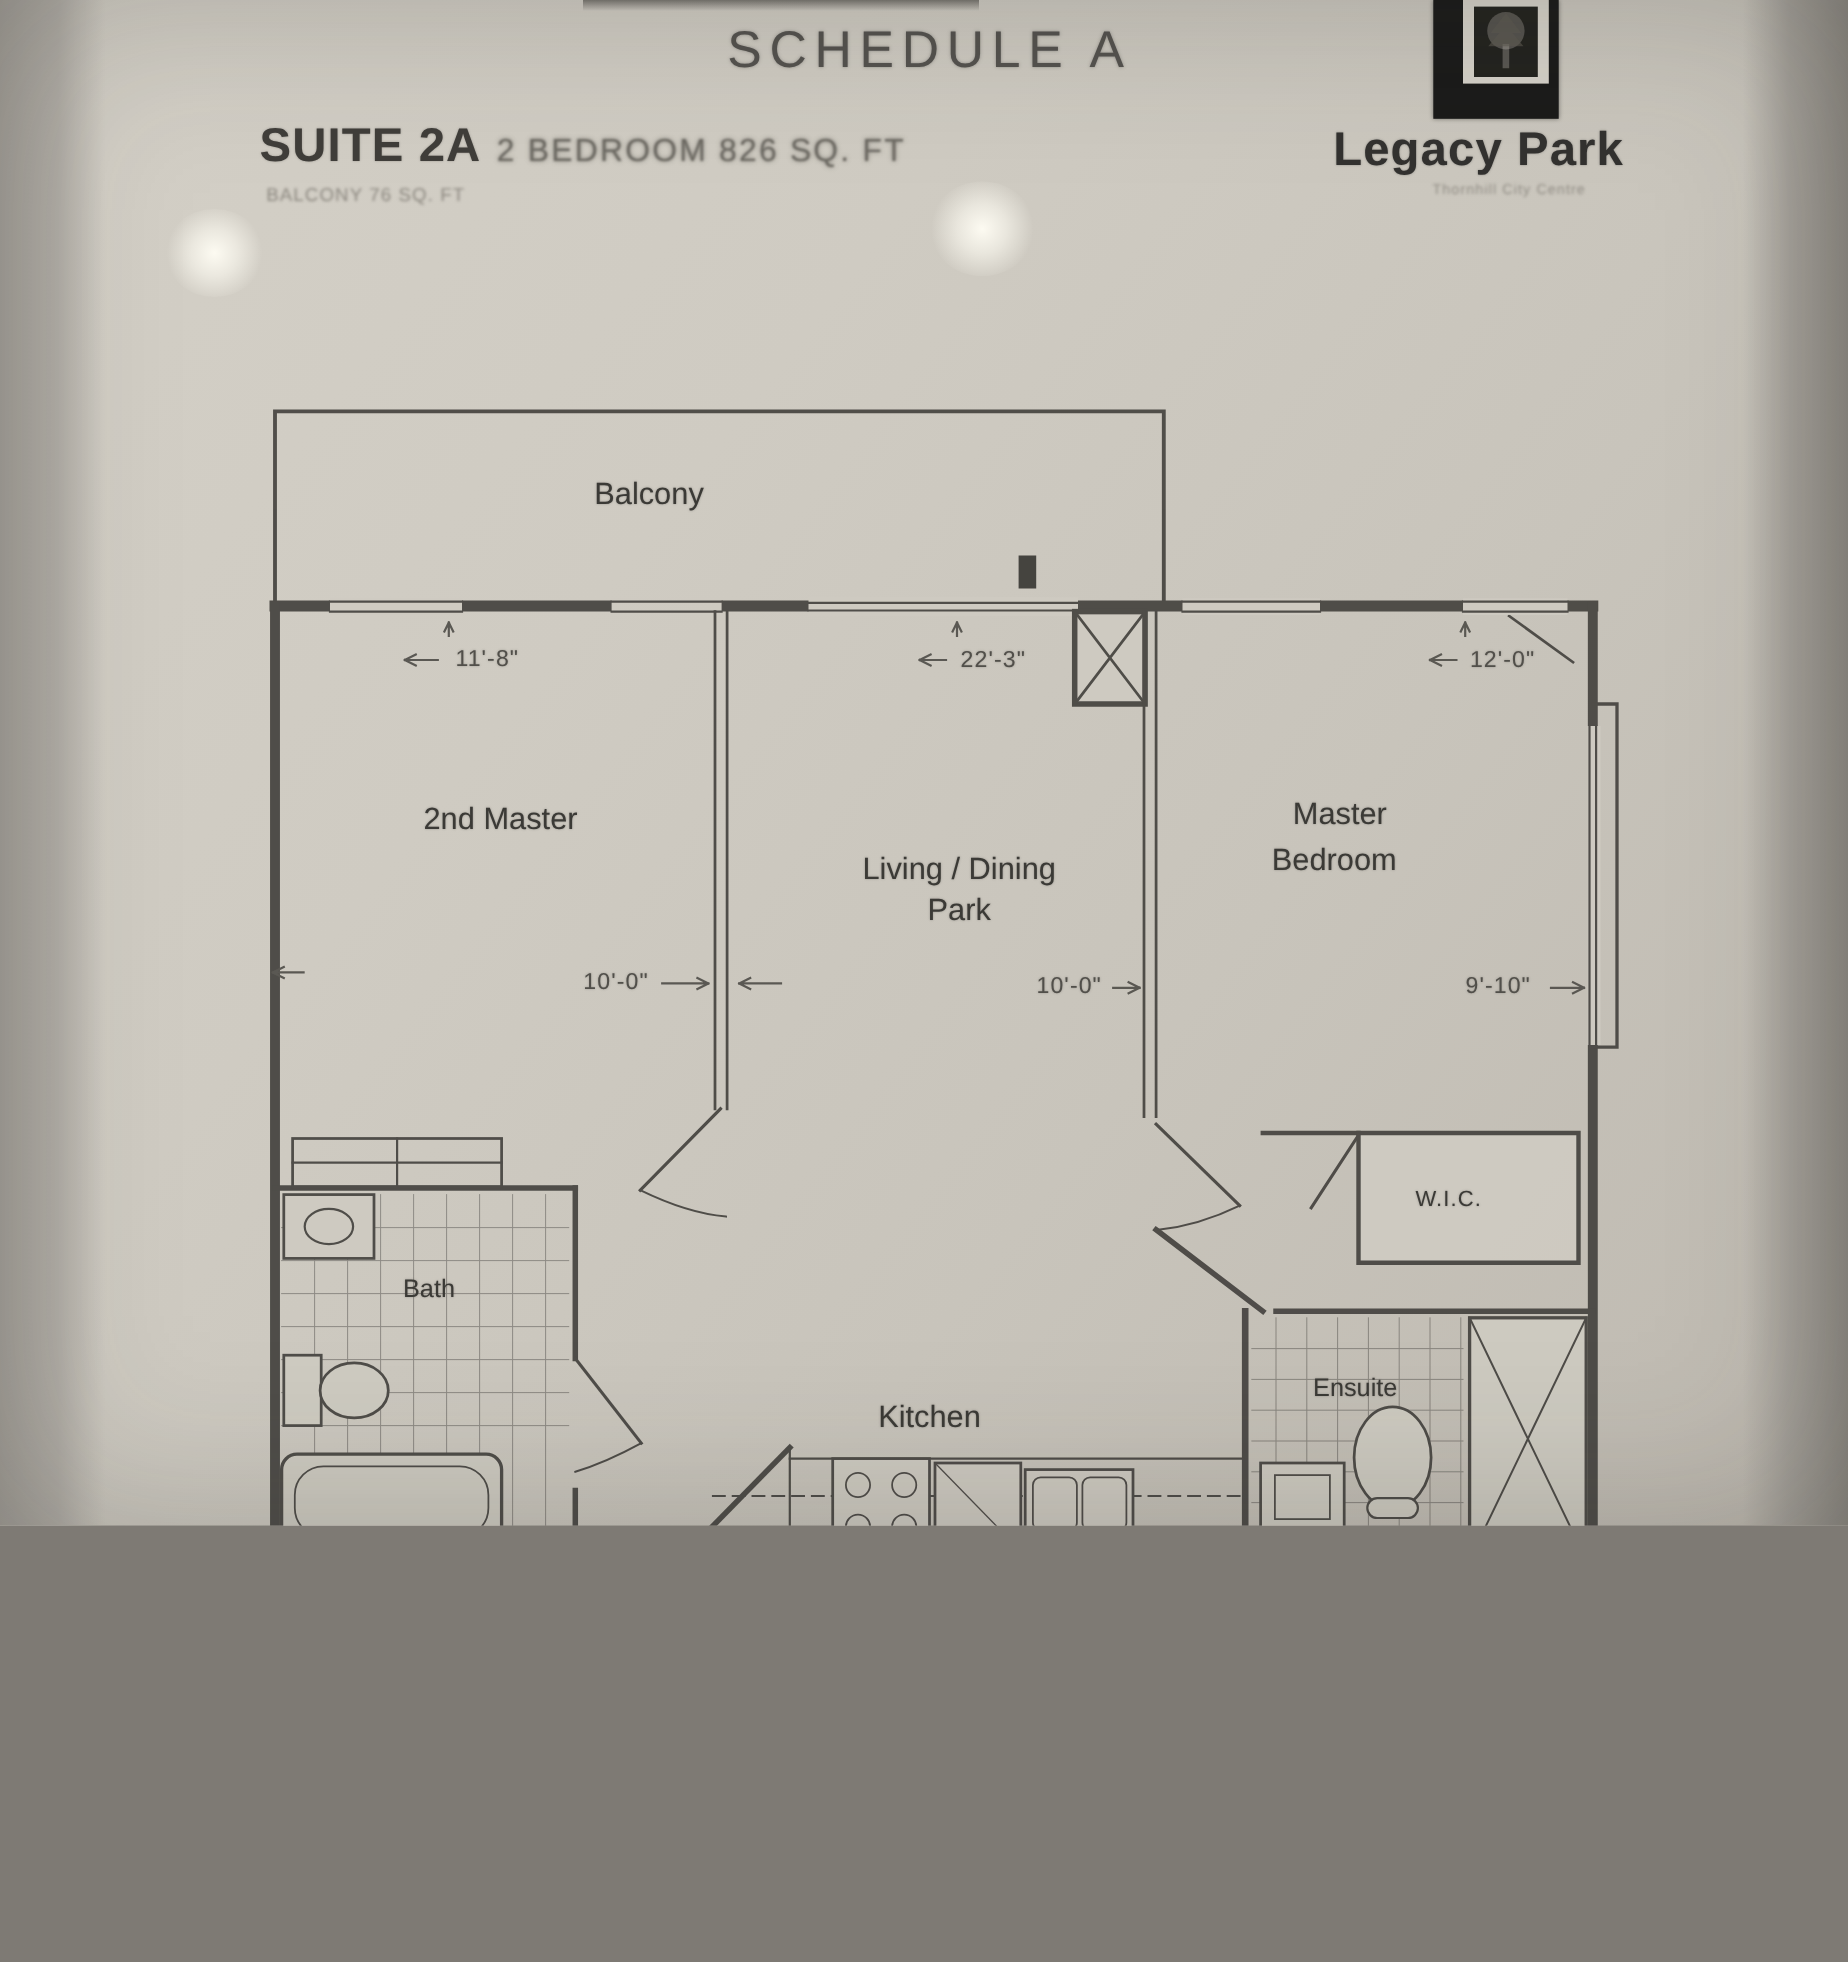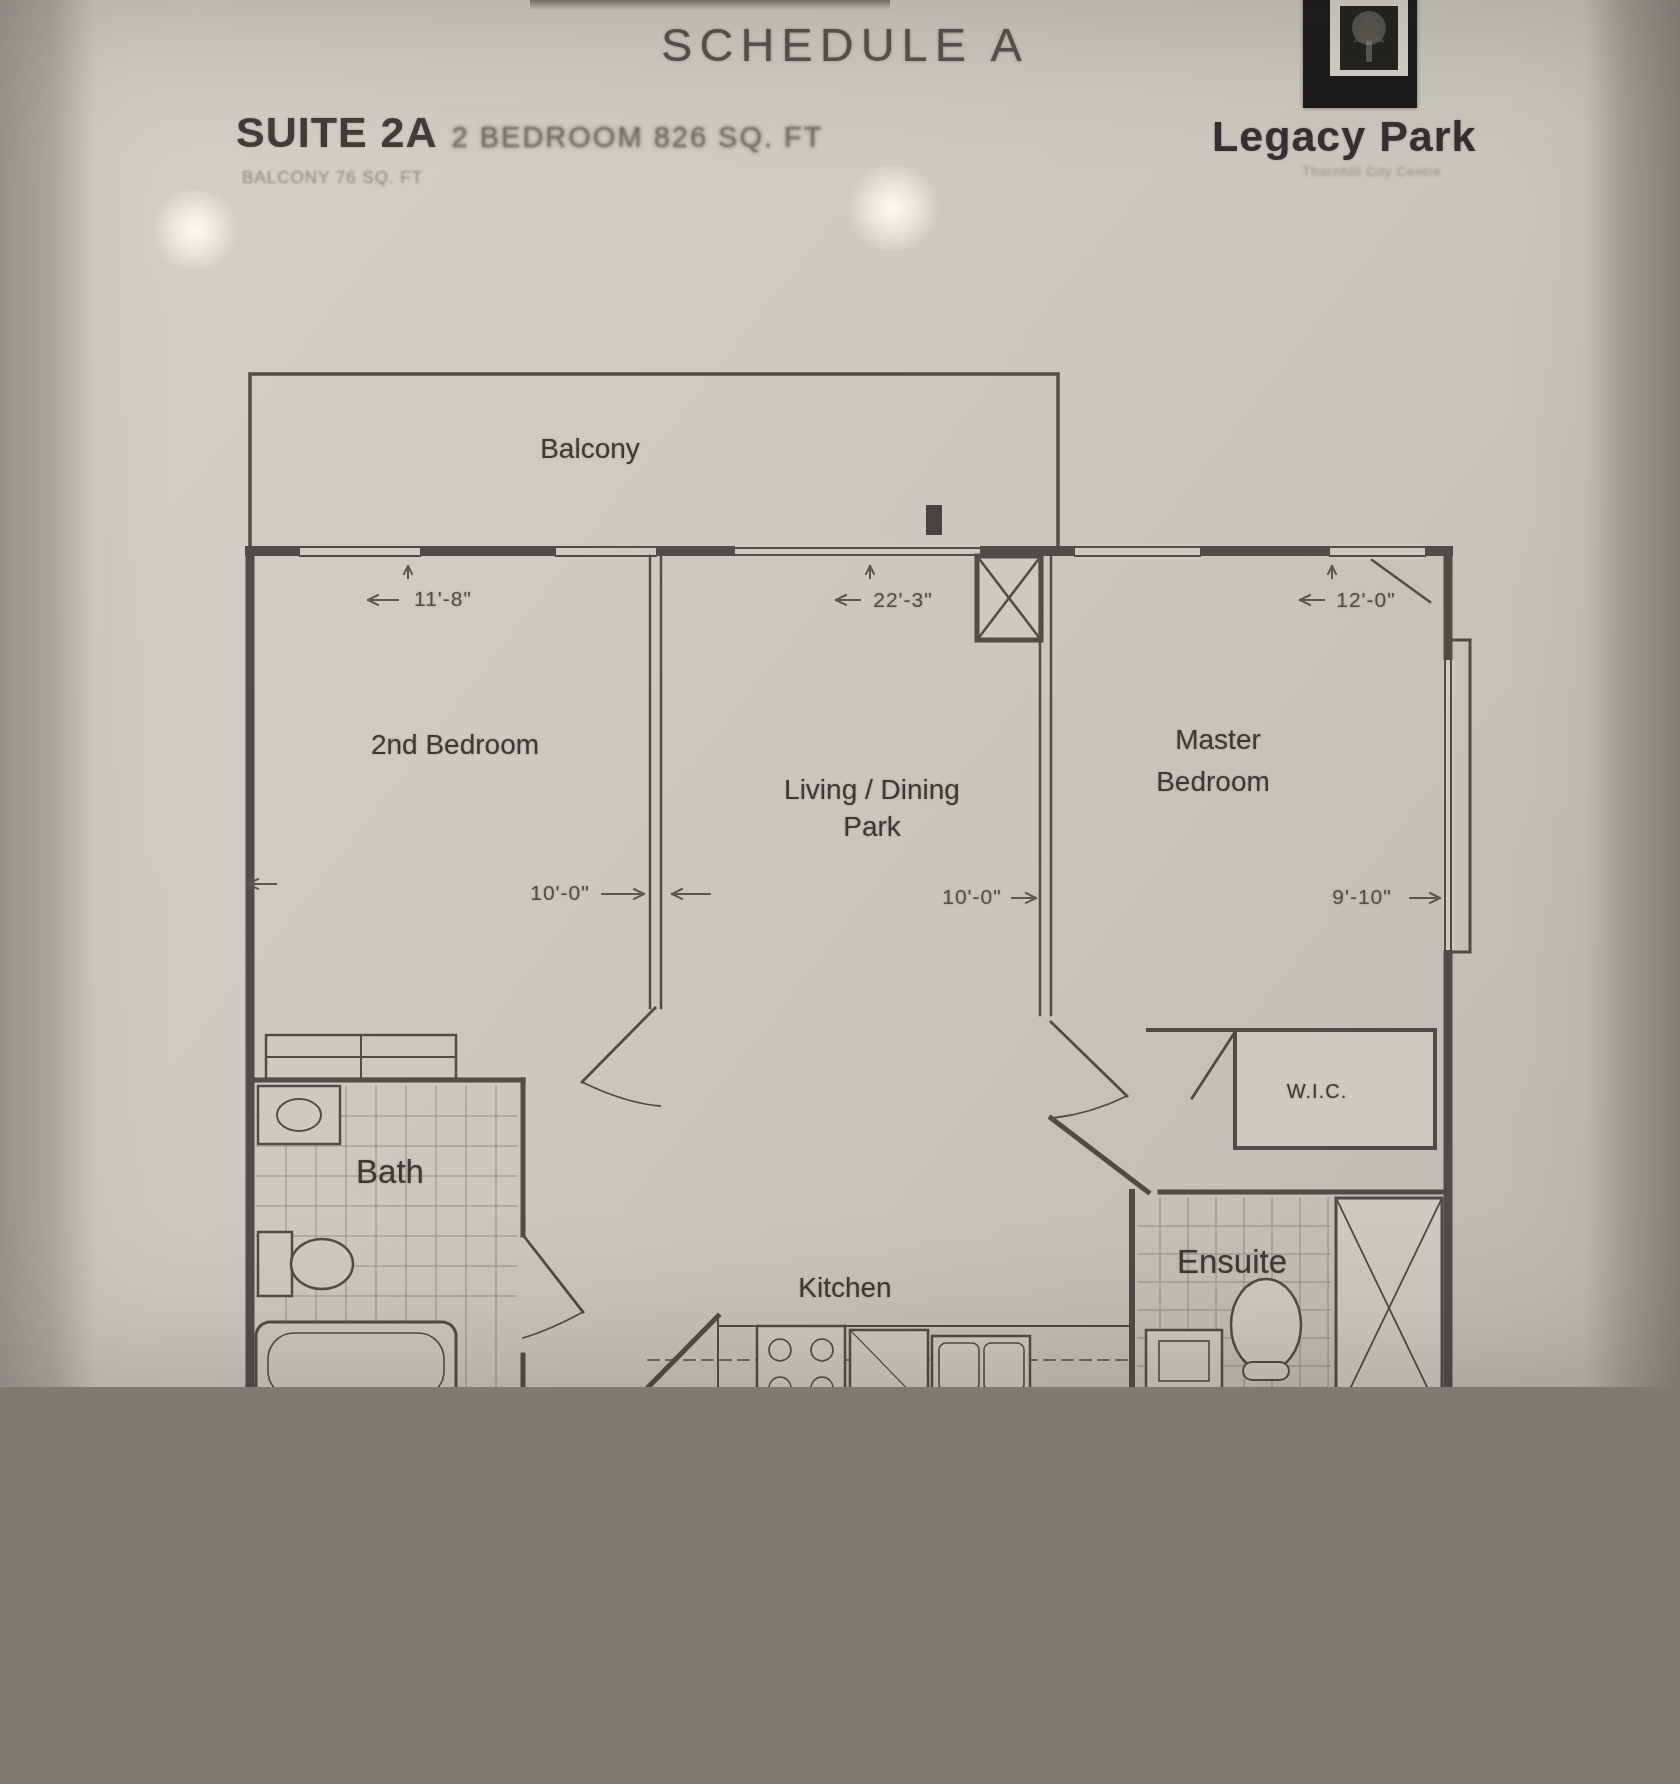--- a/index.html
+++ b/index.html
@@ -30,21 +30,21 @@
   .logo-box{position:absolute;left:1303px;top:0;width:114px;height:108px;background:#1b1b1a;
     box-shadow:0 0 4px rgba(0,0,0,.4);}
   .logo-window{position:absolute;left:27px;top:0;width:78px;height:76px;background:#d6d2c9;}
   .brand-name{position:absolute;left:1212px;top:112px;width:322px;
     font-size:43px;font-weight:600;color:#333230;letter-spacing:1px;
     text-shadow:0 0 2px rgba(51,50,48,.45);}
   .brand-tagline{position:absolute;left:1252px;top:164px;width:240px;text-align:center;
     font-size:13px;color:#8f8b83;filter:blur(1.4px);letter-spacing:1px;}
 
   .room-label{font-size:28px;}
-  .small-room{font-size:33px;}
+  .small-room{font-size:23px;}
   .tiny-room{font-size:20px;letter-spacing:1px;}
   .dim{font-size:21px;color:#514f4a;letter-spacing:1px;text-shadow:0 0 2px rgba(81,79,74,.45);}
 
   svg#plan{position:absolute;left:0;top:0;}
 </style>
 </head>
 <body>
 
 <div id="photo">
 
@@ -212,21 +212,21 @@
         <path d="M248 884 H276 M248 884 l10 -5 M248 884 l10 5"></path>
       </g>
 
       <path stroke="#4c4a46" stroke-width="3.5" opacity="0.85" d="M705 1598 C692 1552 742 1538 738 1582 C734 1618 692 1638 702 1658 C714 1678 760 1638 772 1598
            M782 1580 C802 1552 832 1558 826 1590 C820 1622 850 1632 872 1602 C886 1576 902 1590 896 1616
            M640 1560 C652 1545 668 1548 662 1566"></path>
     </g>
   </svg>
 
   <div class="label room-label" style="left:590px;top:449px">Balcony</div>
-  <div class="label room-label" style="left:455px;top:745px">2nd Bedroom</div>
+  <div class="label room-label" style="left:455px;top:745px">2nd Master</div>
   <div class="label room-label" style="left:872px;top:790px">Living / Dining</div>
   <div class="label room-label" style="left:872px;top:827px">Park</div>
   <div class="label room-label" style="left:1218px;top:740px">Master</div>
   <div class="label room-label" style="left:1213px;top:782px">Bedroom</div>
   <div class="label tiny-room" style="left:1317px;top:1091px">W.I.C.</div>
   <div class="label small-room" style="left:390px;top:1172px">Bath</div>
   <div class="label small-room" style="left:1232px;top:1262px">Ensuite</div>
   <div class="label room-label" style="left:845px;top:1288px">Kitchen</div>
   <div class="label small-room" style="left:450px;top:1438px">Foyer</div>
 

